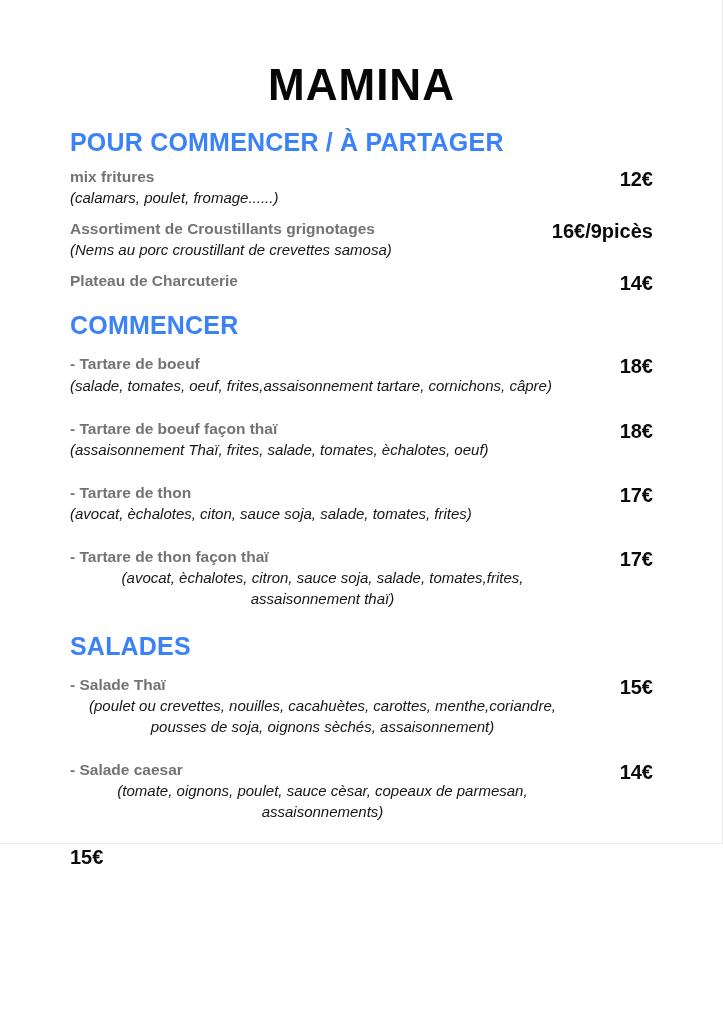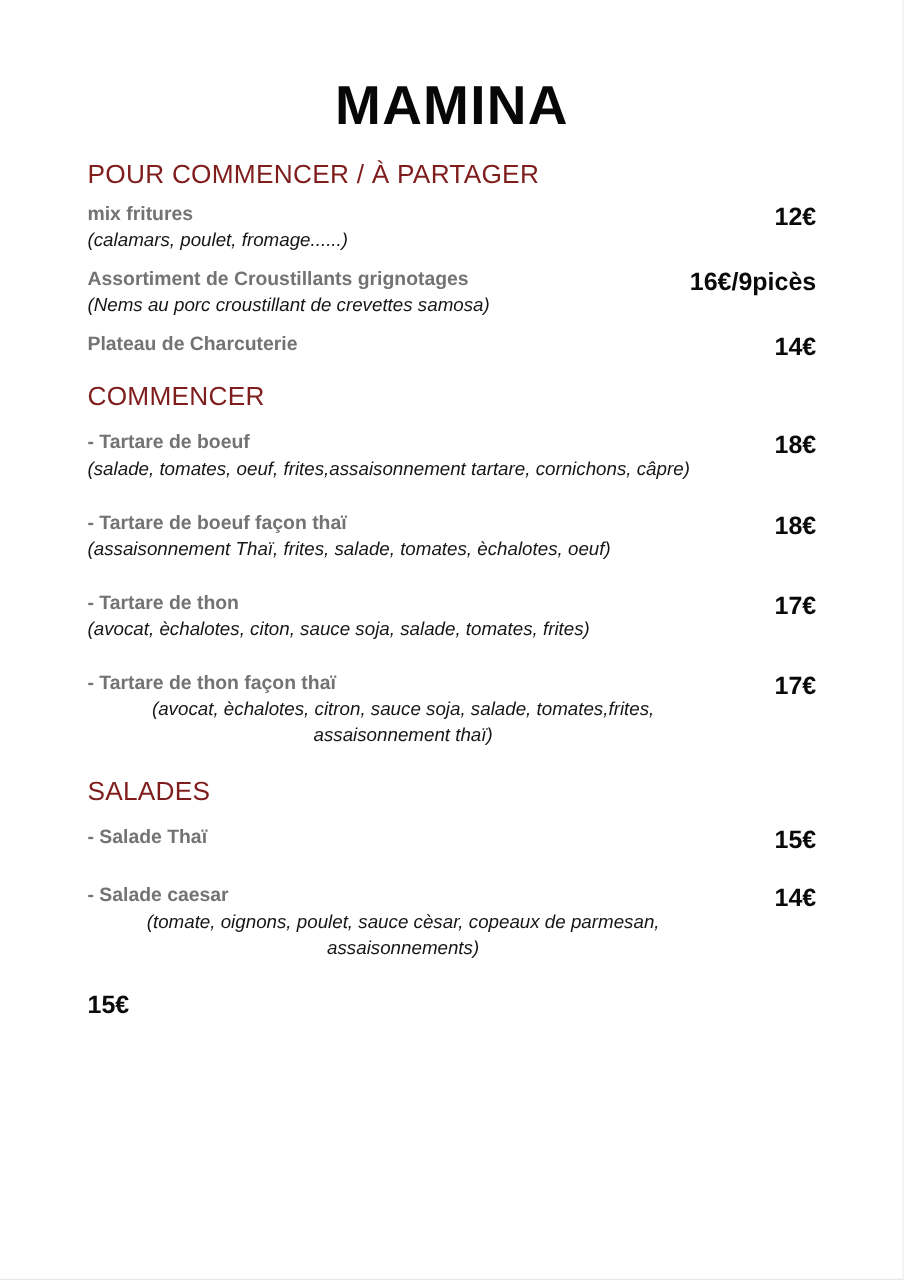--- a/index.html
+++ b/index.html
@@ -8,39 +8,39 @@
     width: 723px;
     height: 1024px;
     margin: 0 auto;
     font-family: "Liberation Sans", sans-serif;
     color: #0d0d0d;
     overflow: hidden;
     position: relative;
   }
   .page {
     width: 723px;
-    height: 1024px;
+    height: 844px;
     padding: 62px 70px 0 70px;
     background: #ffffff;
     box-shadow: inset -1px -1px 0 #e8e8e8;
   }
   .title {
     text-align: center;
     font-size: 44px;
     font-weight: 800;
     letter-spacing: 1px;
     color: #070707;
     margin-bottom: 20px;
     line-height: 1.05;
   }
   .section-heading {
-    font-size: 21px;
-    font-weight: 400;
+    font-size: 25px;
+    font-weight: 700;
     letter-spacing: 0.2px;
-    color: #7f1d1d;
+    color: #3b82f6;
     margin-bottom: 10px;
   }
   .section { margin-bottom: 6px; }
   .section + .section { margin-top: 16px; }
   .menu-item {
     display: flex;
     justify-content: space-between;
     align-items: flex-start;
   }
   .item-text { max-width: 505px; }
@@ -142,20 +142,21 @@
       <div class="item-price">17€</div>
     </div>
   </section>
 
   <section class="section spacing-wide">
     <h2 class="section-heading">SALADES</h2>
 
     <div class="menu-item">
       <div class="item-text">
         <div class="item-name">- Salade Thaï</div>
+        <div class="item-desc">(poulet ou crevettes, nouilles, cacahuètes, carottes, menthe,coriandre, pousses de soja, oignons sèchés, assaisonnement)</div>
       </div>
       <div class="item-price">15€</div>
     </div>
 
     <div class="menu-item">
       <div class="item-text">
         <div class="item-name">- Salade caesar</div>
         <div class="item-desc">(tomate, oignons, poulet, sauce cèsar, copeaux de parmesan, assaisonnements)</div>
       </div>
       <div class="item-price">14€</div>

